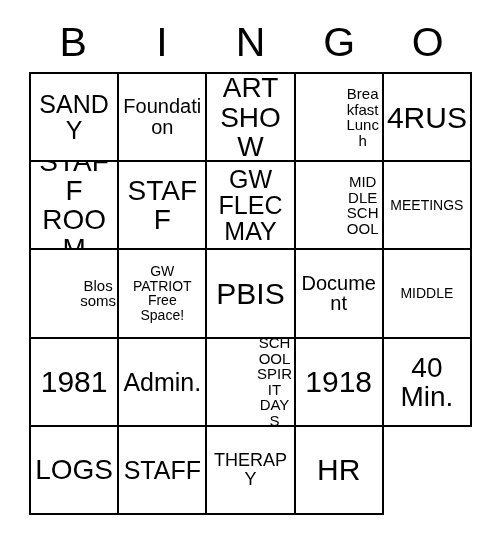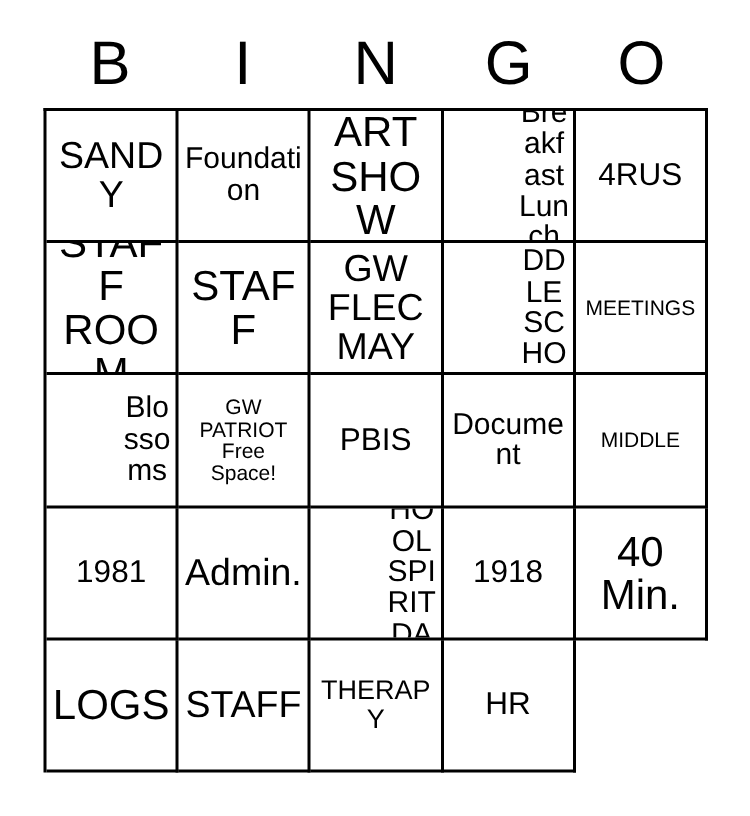--- a/index.html
+++ b/index.html
@@ -70,24 +70,24 @@
   }
   .cell-text {
     display: block;
     width: 100%;
     line-height: 1.04;
     white-space: pre-line;
     word-break: break-word;
   }
 
   
-  .fs-xxl .cell-text { font-size: 21px; }
+  .fs-xxl .cell-text { font-size: 30px; }
   .fs-xl  .cell-text { font-size: 28px; }
   .fs-lg  .cell-text { font-size: 25px; }
-  .fs-md  .cell-text { font-size: 20px; padding-left: 48px; }
+  .fs-md  .cell-text { font-size: 15px; padding-left: 48px; }
   .fs-sm  .cell-text { font-size: 20px; }
   .fs-xs  .cell-text { font-size: 14px; }
   .fs-xxs .cell-text { font-size: 18px; }
 </style>
 </head>
 <body>
 
 <div id="card">
 
   <div id="header-row">

